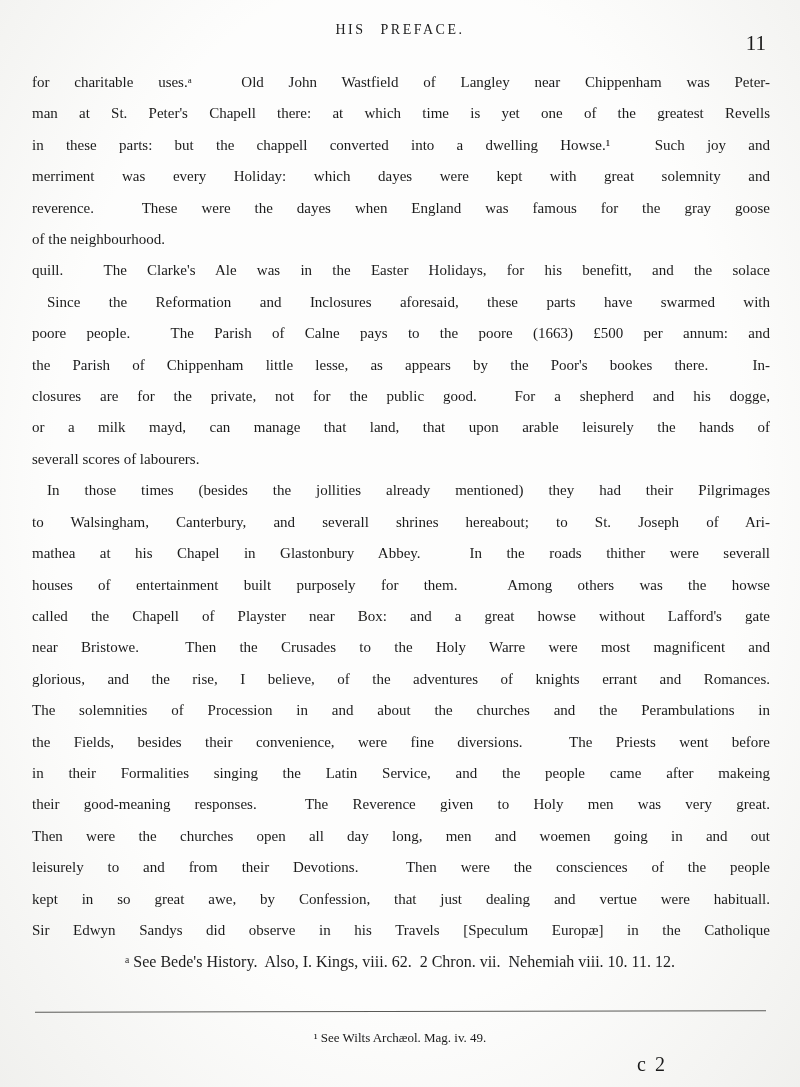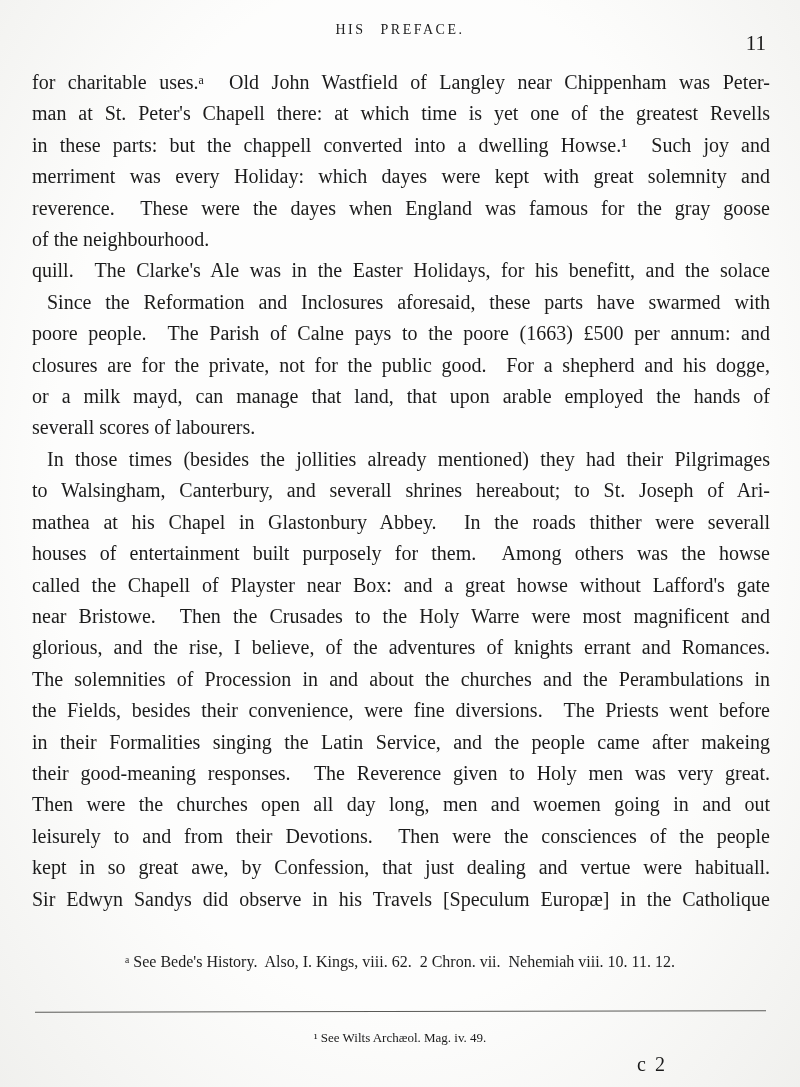--- a/index.html
+++ b/index.html
@@ -38,21 +38,21 @@
     margin-top: 14px;
   }
   .body-text {
     position: absolute;
     top: 67px;
     left: 32px;
     width: 738px;
   }
   .para { margin: 0; padding: 0; }
   .ln {
-    font-size: 20px;
+    font-size: 15px;
     line-height: 31.4px;
     white-space: normal;
     text-align: left;
   }
   .ln.j {
     text-align: justify;
     text-align-last: justify;
   }
   .ln.fi { text-indent: 15px; }
   .footnote-a {
@@ -107,22 +107,23 @@
       <div class="ln j">in these parts: but the chappell converted into a dwelling Howse.¹&nbsp; Such joy and</div>
       <div class="ln j">merriment was every Holiday: which dayes were kept with great solemnity and</div>
       <div class="ln j">reverence.&nbsp; These were the dayes when England was famous for the gray goose</div>
       <div class="ln">of the neighbourhood.</div>
       <div class="ln j">quill.&nbsp; The Clarke's Ale was in the Easter Holidays, for his benefitt, and the solace</div>
     </div>
 
     <div class="para">
       <div class="ln j fi">Since the Reformation and Inclosures aforesaid, these parts have swarmed with</div>
       <div class="ln j">poore people.&nbsp; The Parish of Calne pays to the poore (1663) £500 per annum: and</div>
+      <div class="ln j">the Parish of Chippenham little lesse, as appears by the Poor's bookes there.&nbsp; In-</div>
       <div class="ln j">closures are for the private, not for the public good.&nbsp; For a shepherd and his dogge,</div>
-      <div class="ln j">or a milk mayd, can manage that land, that upon arable employed the hands of</div>
+      <div class="ln j">or a milk mayd, can manage that land, that upon arable leisurely the hands of</div>
       <div class="ln">severall scores of labourers.</div>
     </div>
 
     <div class="para">
       <div class="ln j fi">In those times (besides the jollities already mentioned) they had their Pilgrimages</div>
       <div class="ln j">to Walsingham, Canterbury, and severall shrines hereabout; to St. Joseph of Ari-</div>
       <div class="ln j">mathea at his Chapel in Glastonbury Abbey.&nbsp; In the roads thither were severall</div>
       <div class="ln j">houses of entertainment built purposely for them.&nbsp; Among others was the howse</div>
       <div class="ln j">called the Chapell of Playster near Box: and a great howse without Lafford's gate</div>
       <div class="ln j">near Bristowe.&nbsp; Then the Crusades to the Holy Warre were most magnificent and</div>

